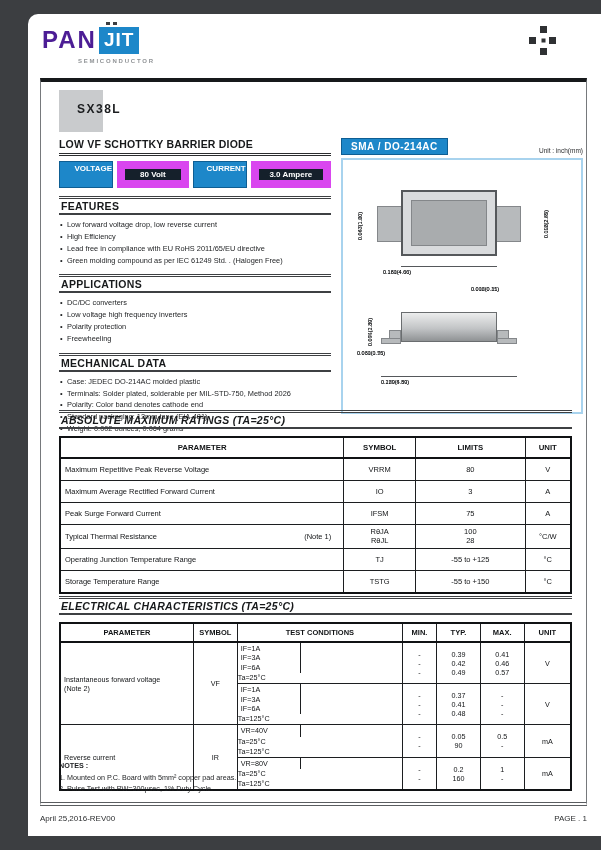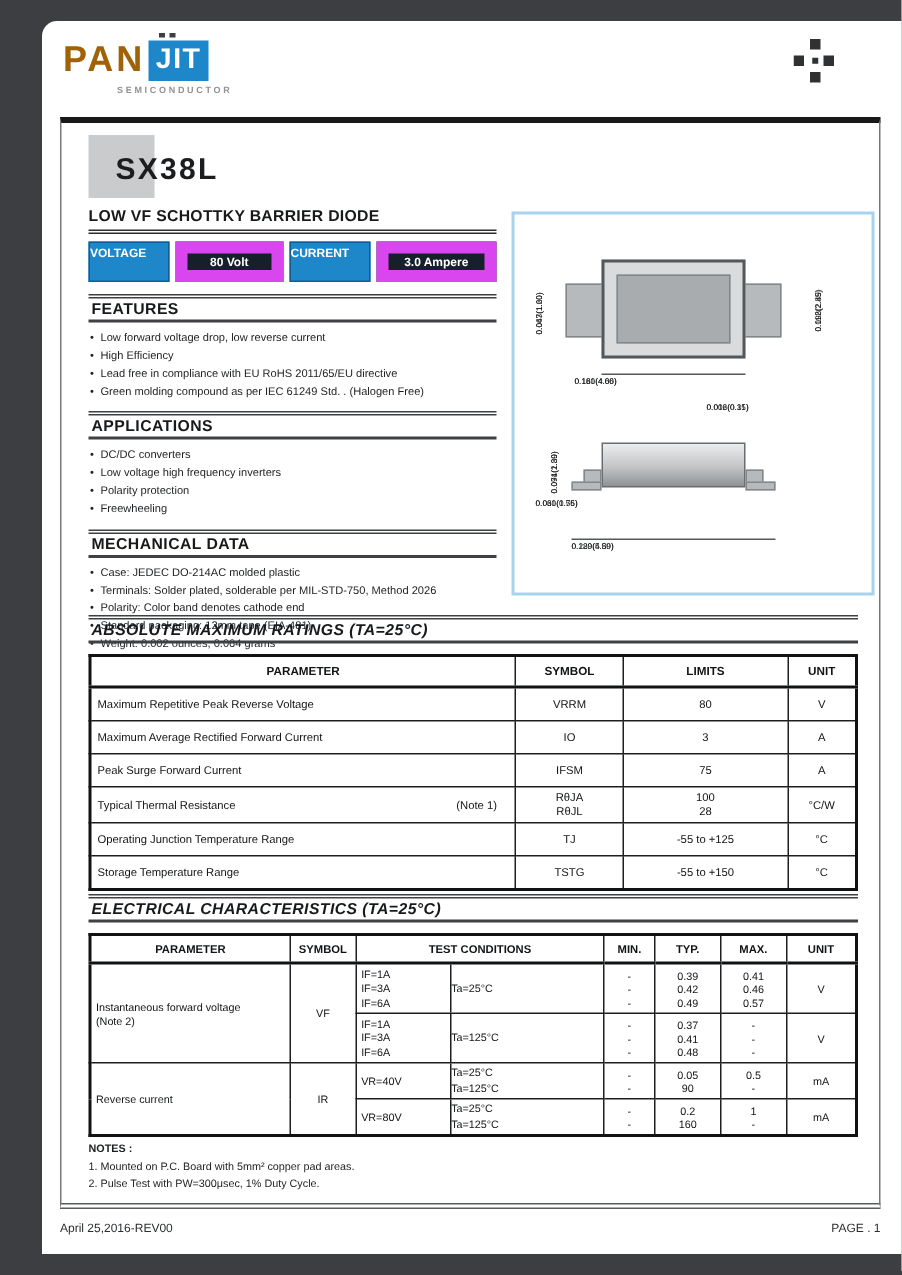--- a/index.html
+++ b/index.html
@@ -8,43 +8,43 @@
     background:#3c3e41;
     font-family:"Liberation Sans", sans-serif;
     -webkit-font-smoothing:antialiased;
   }
   .page{
     position:absolute;left:28px;top:14px;width:573px;height:822px;
     background:#ffffff;border-top-left-radius:10px;
   }
   
   .logo{position:absolute;left:14px;top:12px;display:flex;align-items:center;}
-  .logo-pan{font-size:24px;font-weight:bold;color:#a16207;letter-spacing:2px;}
+  .logo-pan{font-size:24px;font-weight:bold;color:#4c1d95;letter-spacing:2px;}
   .logo-jit{
     position:relative;background:#1d87c9;color:#fff;font-size:19px;font-weight:bold;
     padding:2px 5px 3px;margin-left:2px;letter-spacing:1px;
   }
   .logo-jit::before{content:"";position:absolute;top:-5px;left:7px;width:4px;height:3px;background:#3c3e41;}
   .logo-jit::after{content:"";position:absolute;top:-5px;left:14px;width:4px;height:3px;background:#3c3e41;}
   .logo-sub{position:absolute;left:50px;top:44px;font-size:6px;font-weight:bold;letter-spacing:1.8px;color:#8f9295;}
   .corner-mark{position:absolute;left:501px;top:12px;}
   
   .frame{
     position:absolute;left:12px;top:64px;width:547px;height:728px;box-sizing:border-box;
     border:1px solid #76797c;border-top:4px solid #17191b;border-bottom:4px double #5a5d60;
   }
   .part-img{position:absolute;left:18px;top:8px;width:44px;height:42px;background:#c9cbcd;}
-  .part-number{position:absolute;left:36px;top:20px;font-size:20px;font-weight:bold;color:#1b1d1f;letter-spacing:1.5px;z-index:2;}
+  .part-number{position:absolute;left:36px;top:20px;font-size:12px;font-weight:bold;color:#1b1d1f;letter-spacing:1.5px;z-index:2;}
   
   .col-left{position:absolute;left:18px;top:56px;width:272px;}
   .doc-title{font-size:10.5px;font-weight:bold;color:#17191b;border-bottom:3px double #2b2d2f;padding-bottom:3px;letter-spacing:.2px;}
   .vc-row{display:flex;gap:4px;margin-top:5px;}
   .vc-label{
     background:#1d87c9;border:1px solid #0e5e93;color:#fff;font-size:8px;font-weight:bold;
-    width:52px;text-align:left;padding:2px 0;flex:0 0 auto;
+    width:52px;text-align:right;padding:2px 0;flex:0 0 auto;
   }
   .vc-value{
     background:#15202b;border:8px solid #d946ef;color:#fff;font-size:8px;font-weight:bold;
     text-align:center;padding:1px 0;flex:1 1 auto;
   }
   .sec-head{
     font-size:10.5px;font-weight:bold;color:#17191b;letter-spacing:.3px;
     border-top:3px double #3e4043;border-bottom:2px solid #3e4043;
     padding:1px 2px;margin-top:8px;
   }
@@ -93,21 +93,21 @@
   .amr-table{border:2px solid #101214;}
   .amr-table th{font-size:7.8px;padding:5px 2px;border-bottom:2px solid #101214;}
   .amr-table td{height:17px;}
   .c{text-align:center;}
   .param-flex{display:flex;}
   .param-flex .note{margin-left:auto;margin-right:8px;text-align:center;}
   .stack div{line-height:1.25;text-align:center;}
   .ec-table{position:absolute;left:18px;top:540px;width:513px;font-size:7.2px;color:#121416;border:2px solid #101214;}
   .ec-table th,.ec-table td{border:1px solid #1c1e20;padding:1px 3px;}
   .ec-table th{font-size:7.5px;padding:4px 1px;border-bottom:2px solid #101214;}
-  .cond{display:flex;align-items:stretch;min-height:100%;}
+  .cond{display:flex;align-items:stretch;min-height:100%;flex-direction:column;}
   .cond-l{width:56px;border-right:1px solid #1c1e20;padding:1px 3px;display:flex;flex-direction:column;justify-content:center;line-height:1.3;}
   .cond-r{flex:1;display:flex;flex-direction:column;align-items:flex-start;justify-content:center;line-height:1.4;}
   td.nopad{padding:0;}
   .vf-row td{height:30px;}
   .ir-row td{height:21px;}
   
   .notes{position:absolute;left:18px;top:678px;width:513px;font-size:7.2px;color:#1c1e20;line-height:1.6;}
   .notes-head{font-weight:bold;}
   .footer{position:absolute;left:12px;right:14px;top:800px;display:flex;justify-content:space-between;font-size:8px;color:#2c2e30;}
 </style>
@@ -166,20 +166,24 @@
       <ul class="bullets">
         <li>Case: JEDEC DO-214AC molded plastic</li>
         <li>Terminals: Solder plated, solderable per MIL-STD-750, Method 2026</li>
         <li>Polarity: Color band denotes cathode end</li>
         <li>Standard packaging: 12mm tape (EIA-481)</li>
         <li>Weight: 0.002 ounces, 0.064 grams</li>
       </ul>
     </div>
 
     <div class="col-right">
+      <div class="pkg-head">
+        <div class="pkg-name">SMA / DO-214AC</div>
+        <div class="pkg-unit">Unit : inch(mm)</div>
+      </div>
       <div class="pkg-box">
 
         <div class="tv-lead-l"></div>
         <div class="tv-lead-r"></div>
         <div class="tv-body"></div>
         <div class="tv-body-in"></div>
         <div class="dim rot tv-dim-left">
           <div>0.047(1.20)</div>
           <div>0.063(1.60)</div>
         </div>

